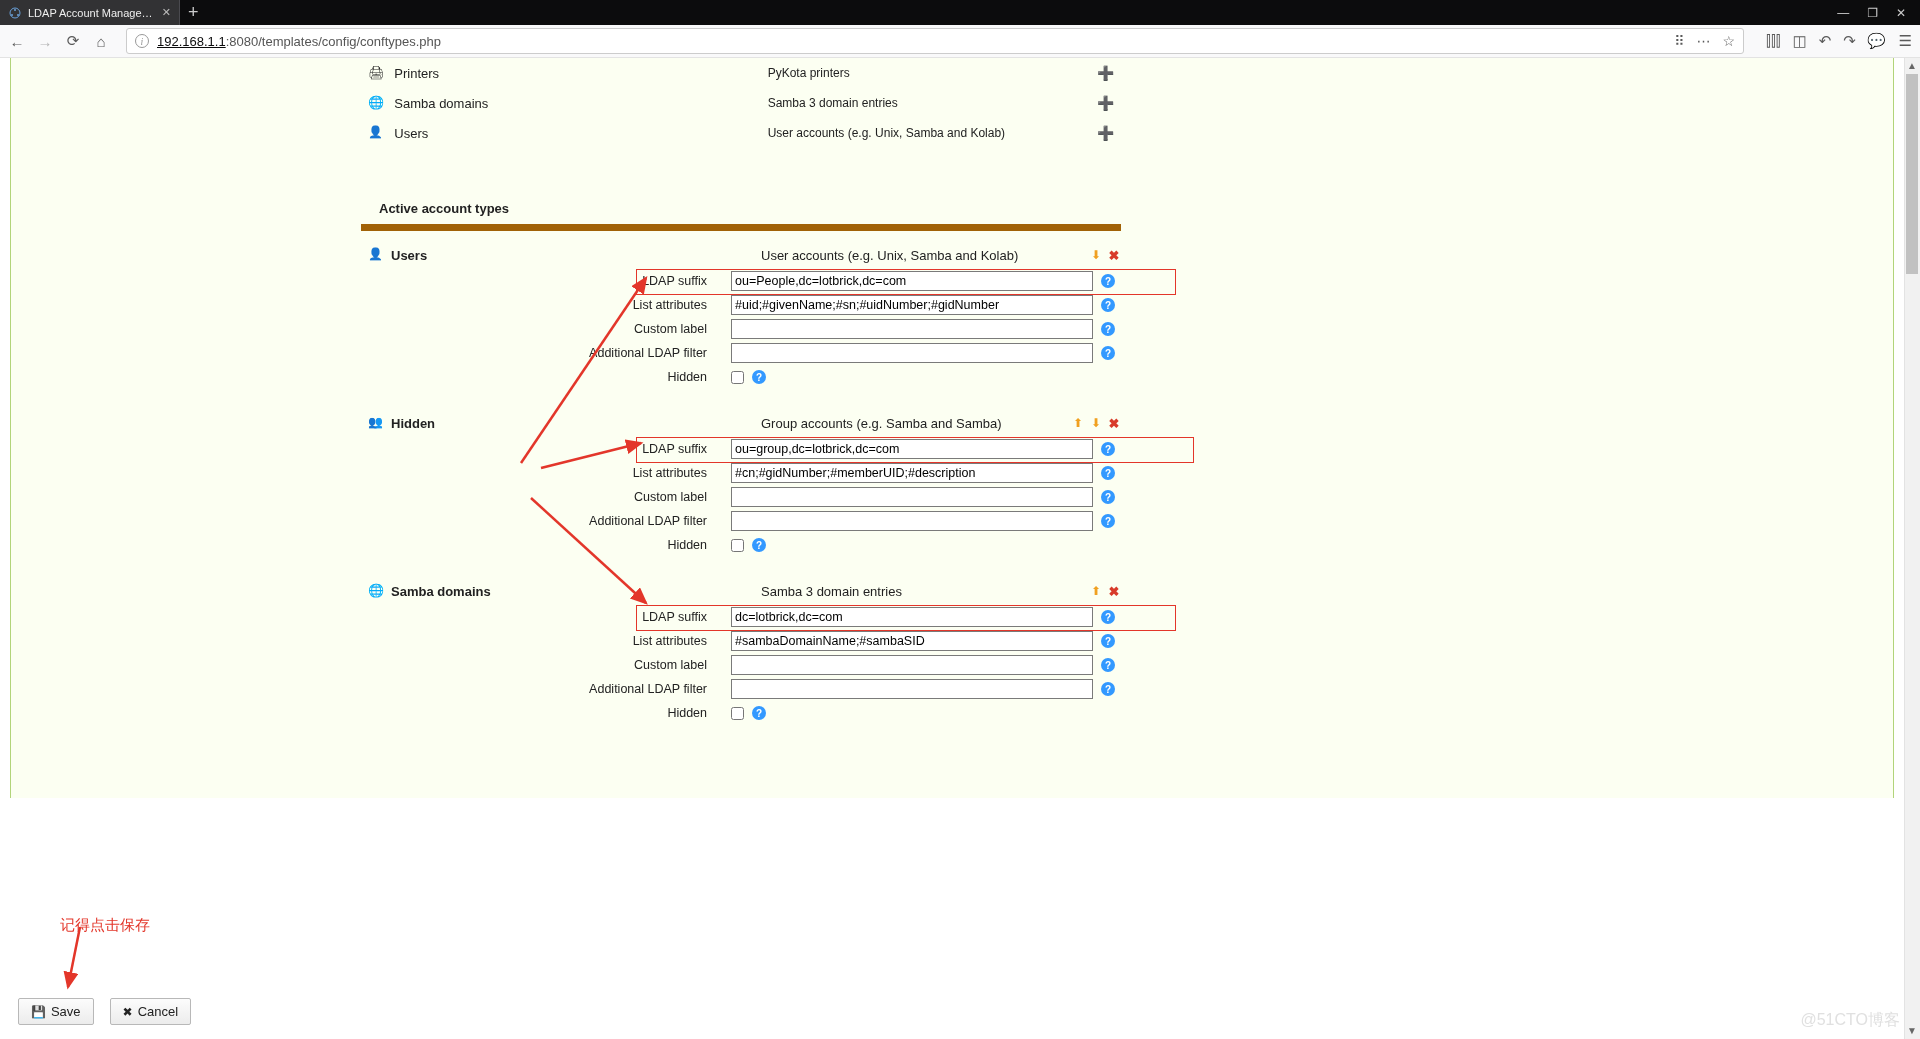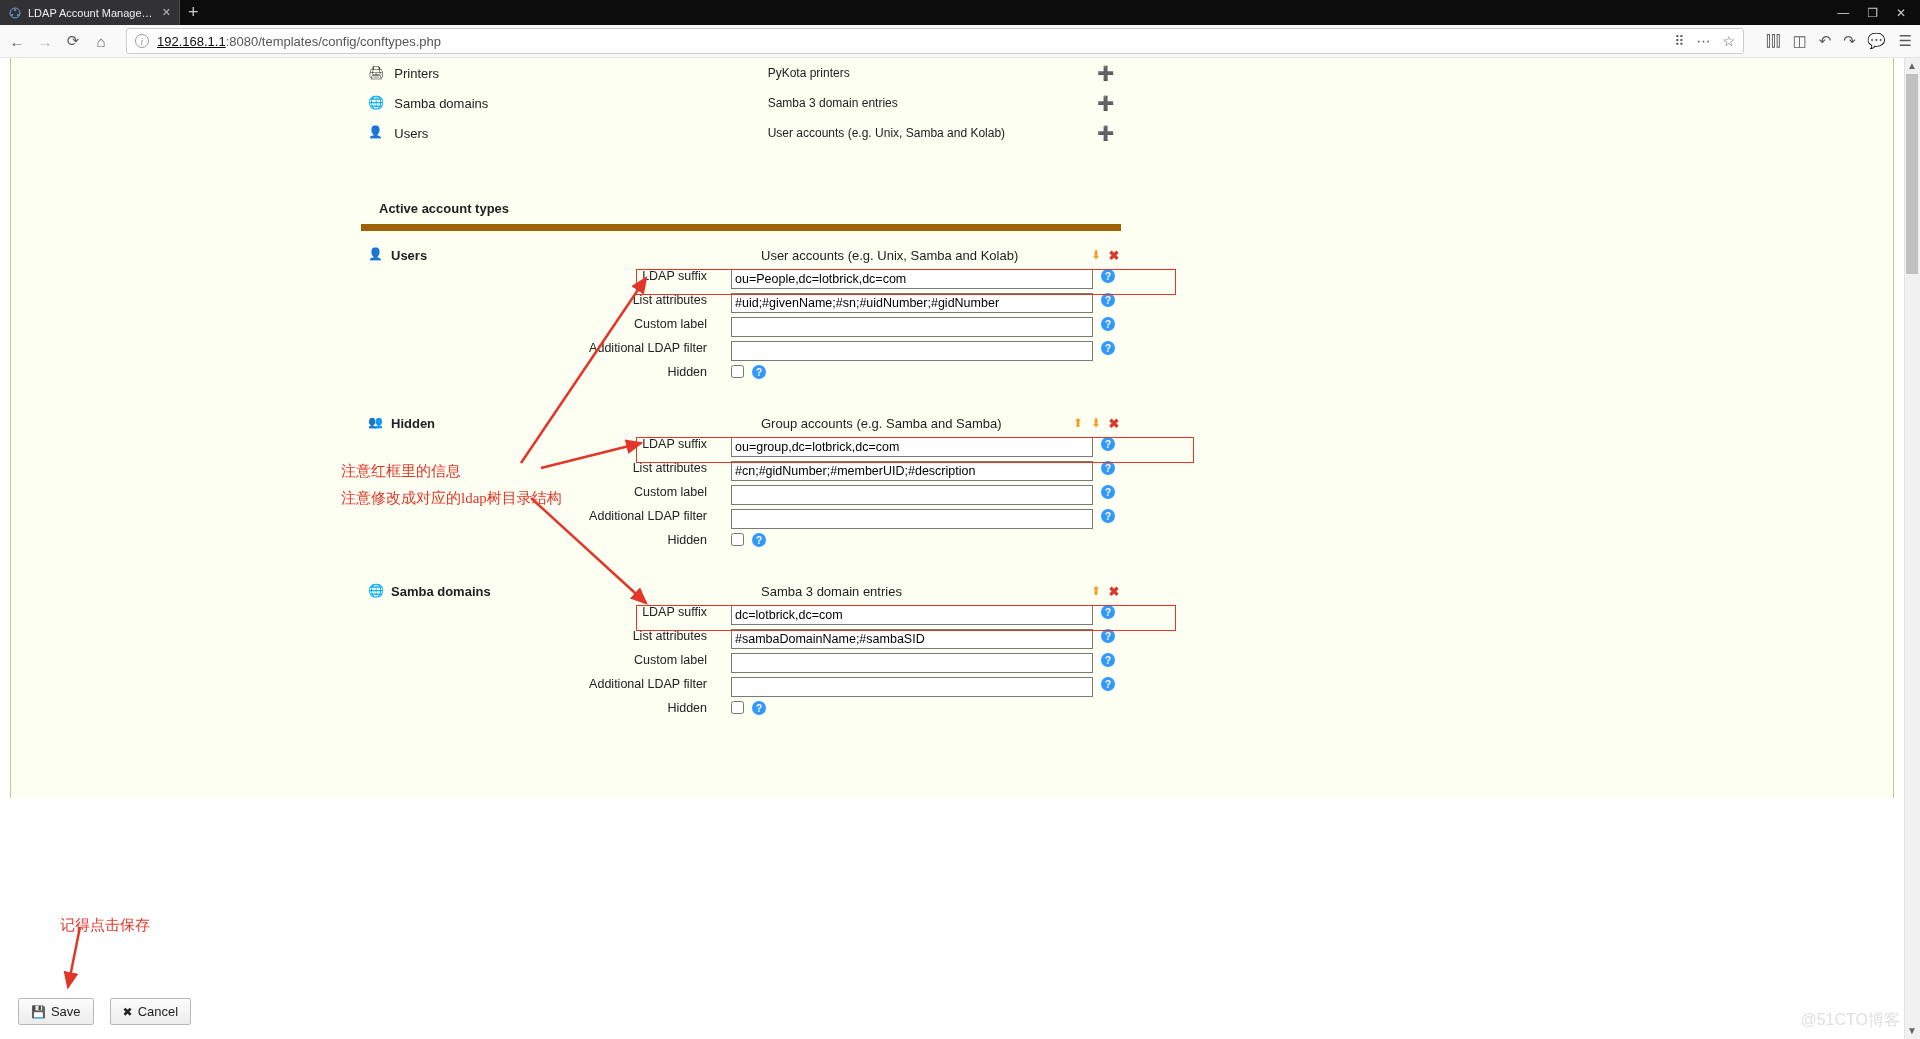--- a/index.html
+++ b/index.html
@@ -47,21 +47,21 @@
 
 .account-block { margin-top: 16px; width: 760px; position:relative;}
 .acct-head { display: flex; align-items: center; }
 .acct-head .icon-cell { width: 30px; text-align:center; }
 .acct-head .name { font-weight: bold; font-size: 13px; width: 370px; }
 .acct-head .desc { font-size: 13px; flex:1; }
 .acct-head .actions { display:flex; gap:4px; align-items:center; }
 .acct-action-icon { width:14px; height:14px; display:inline-flex; align-items:center; justify-content:center; cursor:pointer;}
 
 .form-rows { margin-top: 6px; }
-.form-row { display: flex; align-items: flex-start; height: 24px; }
+.form-row { display: flex; align-items: center; height: 24px; }
 .form-row .label { width: 370px; text-align: right; padding-right: 24px; font-size: 12.5px; color: #222; }
 .form-row input[type=text] { width: 362px; height: 20px; border: 1px solid #7a7a7a; font-size: 12.5px; padding: 0 3px; background:#fff; font-family: inherit;}
 .form-row input[type=checkbox] { margin-left: 0; }
 .help-icon { width: 14px; height: 14px; border-radius: 50%; background: #3399ff; color: #fff; font-size: 10px; display: inline-flex; align-items: center; justify-content: center; font-weight: bold; margin-left: 8px; cursor:pointer;}
 
 
 .redbox { position: absolute; border: 1.5px solid #e3362a; pointer-events: none; z-index:5;}
 .annotation-text { font-family: "SimSun","宋体",serif; font-size: 15px; color: #e3362a; line-height: 1.8; position:absolute; z-index:5; white-space:nowrap;}
 
 
@@ -274,24 +274,20 @@
               </div>
             <div class="form-row">
                 <span class="label">Hidden</span>
                 <input type="checkbox" style="">
                 <span class="help-icon">?</span>
               </div>
           </div>
           <div class="redbox" style="left:275px; top:22px; width:540px; height:26px;"></div>
         </div>
 
-        <div class="annotation-text" style="left:-20px; top:400px;">
-          <div>注意红框里的信息</div>
-          <div>注意修改成对应的ldap树目录结构</div>
-        </div>
 
         <svg class="arrow" style="left:160px; top:210px;" width="140" height="200">
           <defs>
               <marker id="ah1" markerWidth="8" markerHeight="8" refX="6" refY="3" orient="auto">
                 <path d="M0,0 L7,3 L0,6 Z" fill="#e3362a"></path>
               </marker>
             </defs>
           <line x1="0" y1="195" x2="125" y2="10" stroke="#e3362a" stroke-width="2.5" marker-end="url(#ah1)"></line>
         </svg>
         <svg class="arrow" style="left:180px; top:380px;" width="110" height="40">

